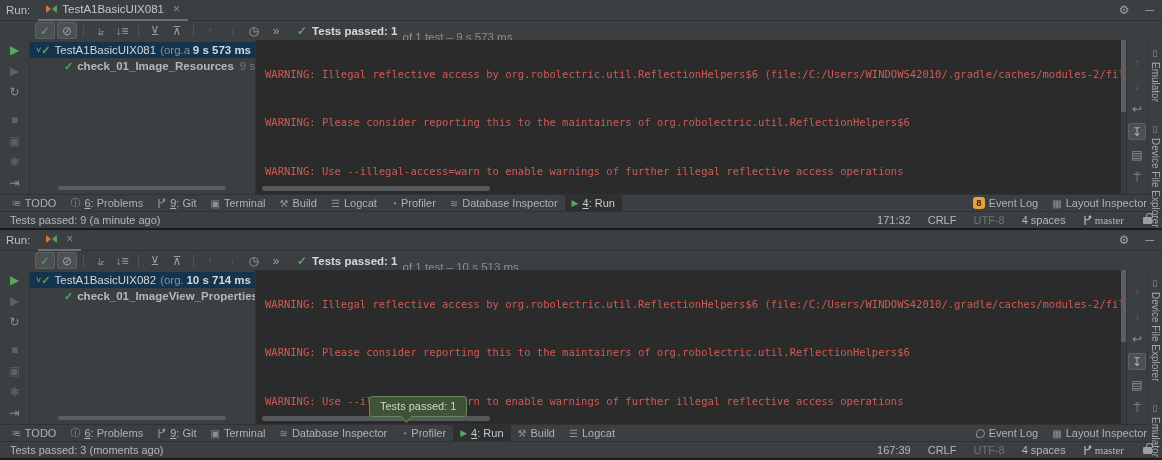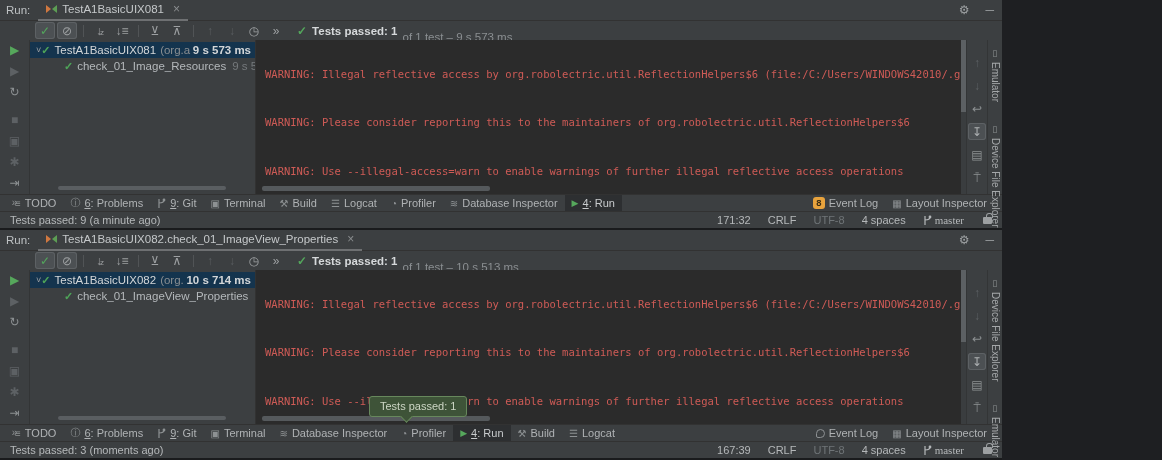--- a/index.html
+++ b/index.html
@@ -1,18 +1,18 @@
 <!DOCTYPE html>
 <html><head>
 <meta charset="utf-8">
 <style>
   * { margin:0; padding:0; box-sizing:border-box; }
   html,body { width:1162px; height:460px; overflow:hidden; background:#1e1f22;
     font-family:"Liberation Sans", sans-serif; }
-  .panel { position:relative; width:1002px; height:230px; background:#3c3f41;
+  .panel { position:relative; width:1162px; height:230px; background:#3c3f41;
     display:flex; flex-direction:column; overflow:hidden; border-bottom:2px solid #1a1b1d;}
   
   .tabbar { height:21px; display:flex; align-items:center; background:#3c3f41;
     border-bottom:1px solid #323232; font-size:11.5px; color:#bbbec0; flex:0 0 auto;}
   .runlabel { padding:0 8px 0 6px; color:#bdc1c3;}
   .tab { display:flex; align-items:center; gap:5px; padding:2px 8px 3px 8px; height:21px;
     border-bottom:2px solid #6e7072; color:#c5c8ca; cursor:pointer;}
   .cfgicon { display:inline-flex; align-items:center; }
   .tri-l { width:0;height:0;border-top:4px solid transparent;border-bottom:4px solid transparent;border-left:5px solid #d07840; margin-right:1px;}
   .tri-r { width:0;height:0;border-top:4px solid transparent;border-bottom:4px solid transparent;border-right:5px solid #5c9e54;}
@@ -42,21 +42,21 @@
   .lbtn.dim { color:#5d6164; }
   .lsep { width:20px; height:1px; background:#515456;}
   .lmore { margin-top:auto; margin-bottom:4px; color:#8d9193; font-size:10px; cursor:pointer;}
   .tree { width:225px; background:#3c3f41; position:relative; padding-top:2px; flex:0 0 auto;
     font-size:11.5px; overflow:hidden;}
   .trow { height:16px; display:flex; align-items:center; padding:0 4px 0 6px; white-space:nowrap; cursor:pointer;}
   .trow.sel { background:#14344e; }
   .tchev { color:#a2a5a7; font-size:9px; width:12px; }
   .tcheck { color:#4ea458; font-weight:bold; font-size:11px; margin-right:4px;}
   .tname { color:#d3d6d8; }
-  .tname.childn { color:#b4b8bb; }
+  .tname.childn { color:#b4b8bb;font-weight:bold; }
   .tpkg { color:#8a8e91; margin-left:4px; overflow:hidden; flex:1 1 auto; }
   .tdur { color:#d3d6d8; font-weight:bold; margin-left:2px; }
   .tdur.dim { color:#75797c; font-weight:normal; }
   .trow.child { padding-left:34px; }
   .tree-hscroll { position:absolute; left:28px; bottom:4px; width:168px; height:4px;
     background:#5a5e61; border-radius:2px; cursor:pointer;}
   .console { flex:1 1 auto; background:#2b2b2b; position:relative; overflow:hidden;
     font-family:"DejaVu Sans Mono", monospace; font-size:10.5px; line-height:16.3px;
     padding:0 0 0 9px; border-left:1px solid #323232;}
   .cwrap { margin-top:-7px; white-space:pre; }
@@ -287,21 +287,20 @@
 </div>
 
 <div class="panel">
   <div class="tabbar">
     <span class="runlabel">Run:</span>
     <div class="tab">
       <span class="cfgicon">
           <i class="tri-l"></i>
           <i class="tri-r"></i>
         </span>
-      <span>TestA1BasicUIX082.check_01_ImageView_Properties</span>
       <span class="tabclose">×</span>
     </div>
     <div class="tabspacer"></div>
     <span class="winbtn">⚙</span>
     <span class="winbtn">─</span>
   </div>
 
   <div class="toolbar">
     <span class="tbtn toggled" style="color:#53a75c;">✓</span>
     <span class="tbtn toggled">⊘</span>

